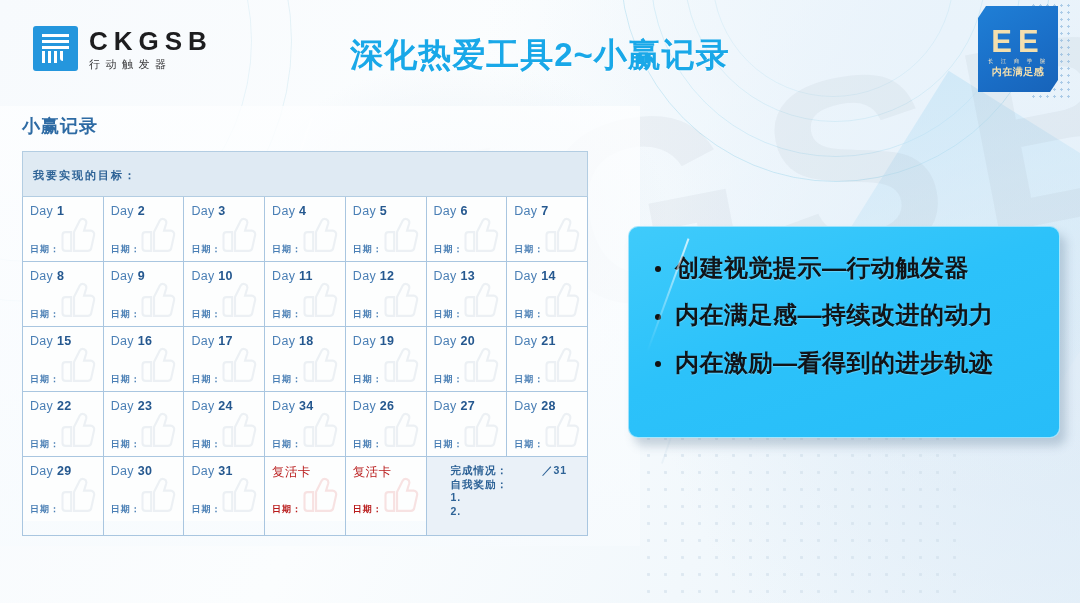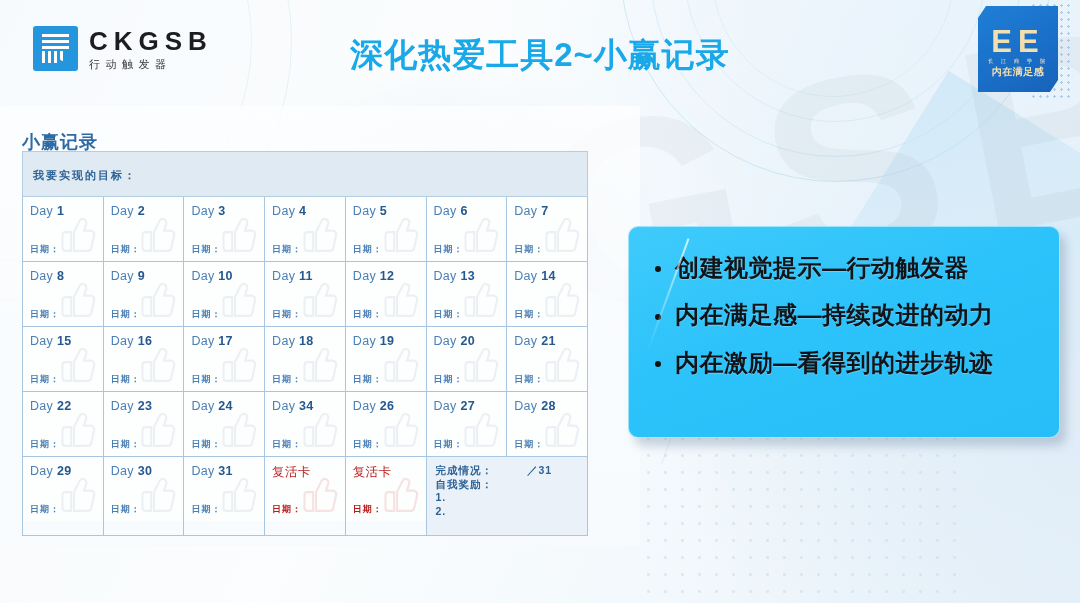--- a/index.html
+++ b/index.html
@@ -121,21 +121,21 @@
     background-image:radial-gradient(rgba(120,170,215,.55) 1.1px, transparent 1.2px);
     background-size:7px 7px;
   }
 
   
   .card{
     position:absolute;left:0px;top:106px;width:640px;height:440px;
     background:linear-gradient(180deg, rgba(253,254,255,.82) 0%, rgba(247,251,254,.74) 100%);
   }
   .card-title{
-    position:absolute;left:22px;top:24px;
+    position:absolute;left:22px;top:8px;
     font-size:18px;font-weight:700;color:#2e6ba4;letter-spacing:1px;
     text-shadow:0 1px 0 rgba(255,255,255,.8);
   }
   .tbl{
     position:absolute;left:22px;top:45px;width:566px;
     border-collapse:collapse;table-layout:fixed;
   }
   .tbl td{
     border:1px solid #a9c6e0;
     vertical-align:top;
@@ -164,21 +164,21 @@
     position:absolute;right:6px;bottom:3px;width:46px;height:46px;
     opacity:.55;z-index:1;
   }
   .thumb svg{width:100%;height:100%;display:block;}
   
   .cell.revive .day,
   .cell.revive .date{color:#b91c1c;}
   .cell.revive .thumb{opacity:.75;}
   
   .cell.summary{
-    background:#eaf1f8;padding:7px 9px;height:64px;
+    background:#eaf1f8;padding:7px 24px;height:64px;
   }
   .sum-line{
     font-size:10.5px;font-weight:700;color:#2d6296;letter-spacing:1px;
     line-height:13.5px;white-space:pre;
   }
   .sum-top{display:flex;gap:34px;}
 
   
   .callout{
     position:absolute;left:628px;top:226px;width:430px;height:210px;

